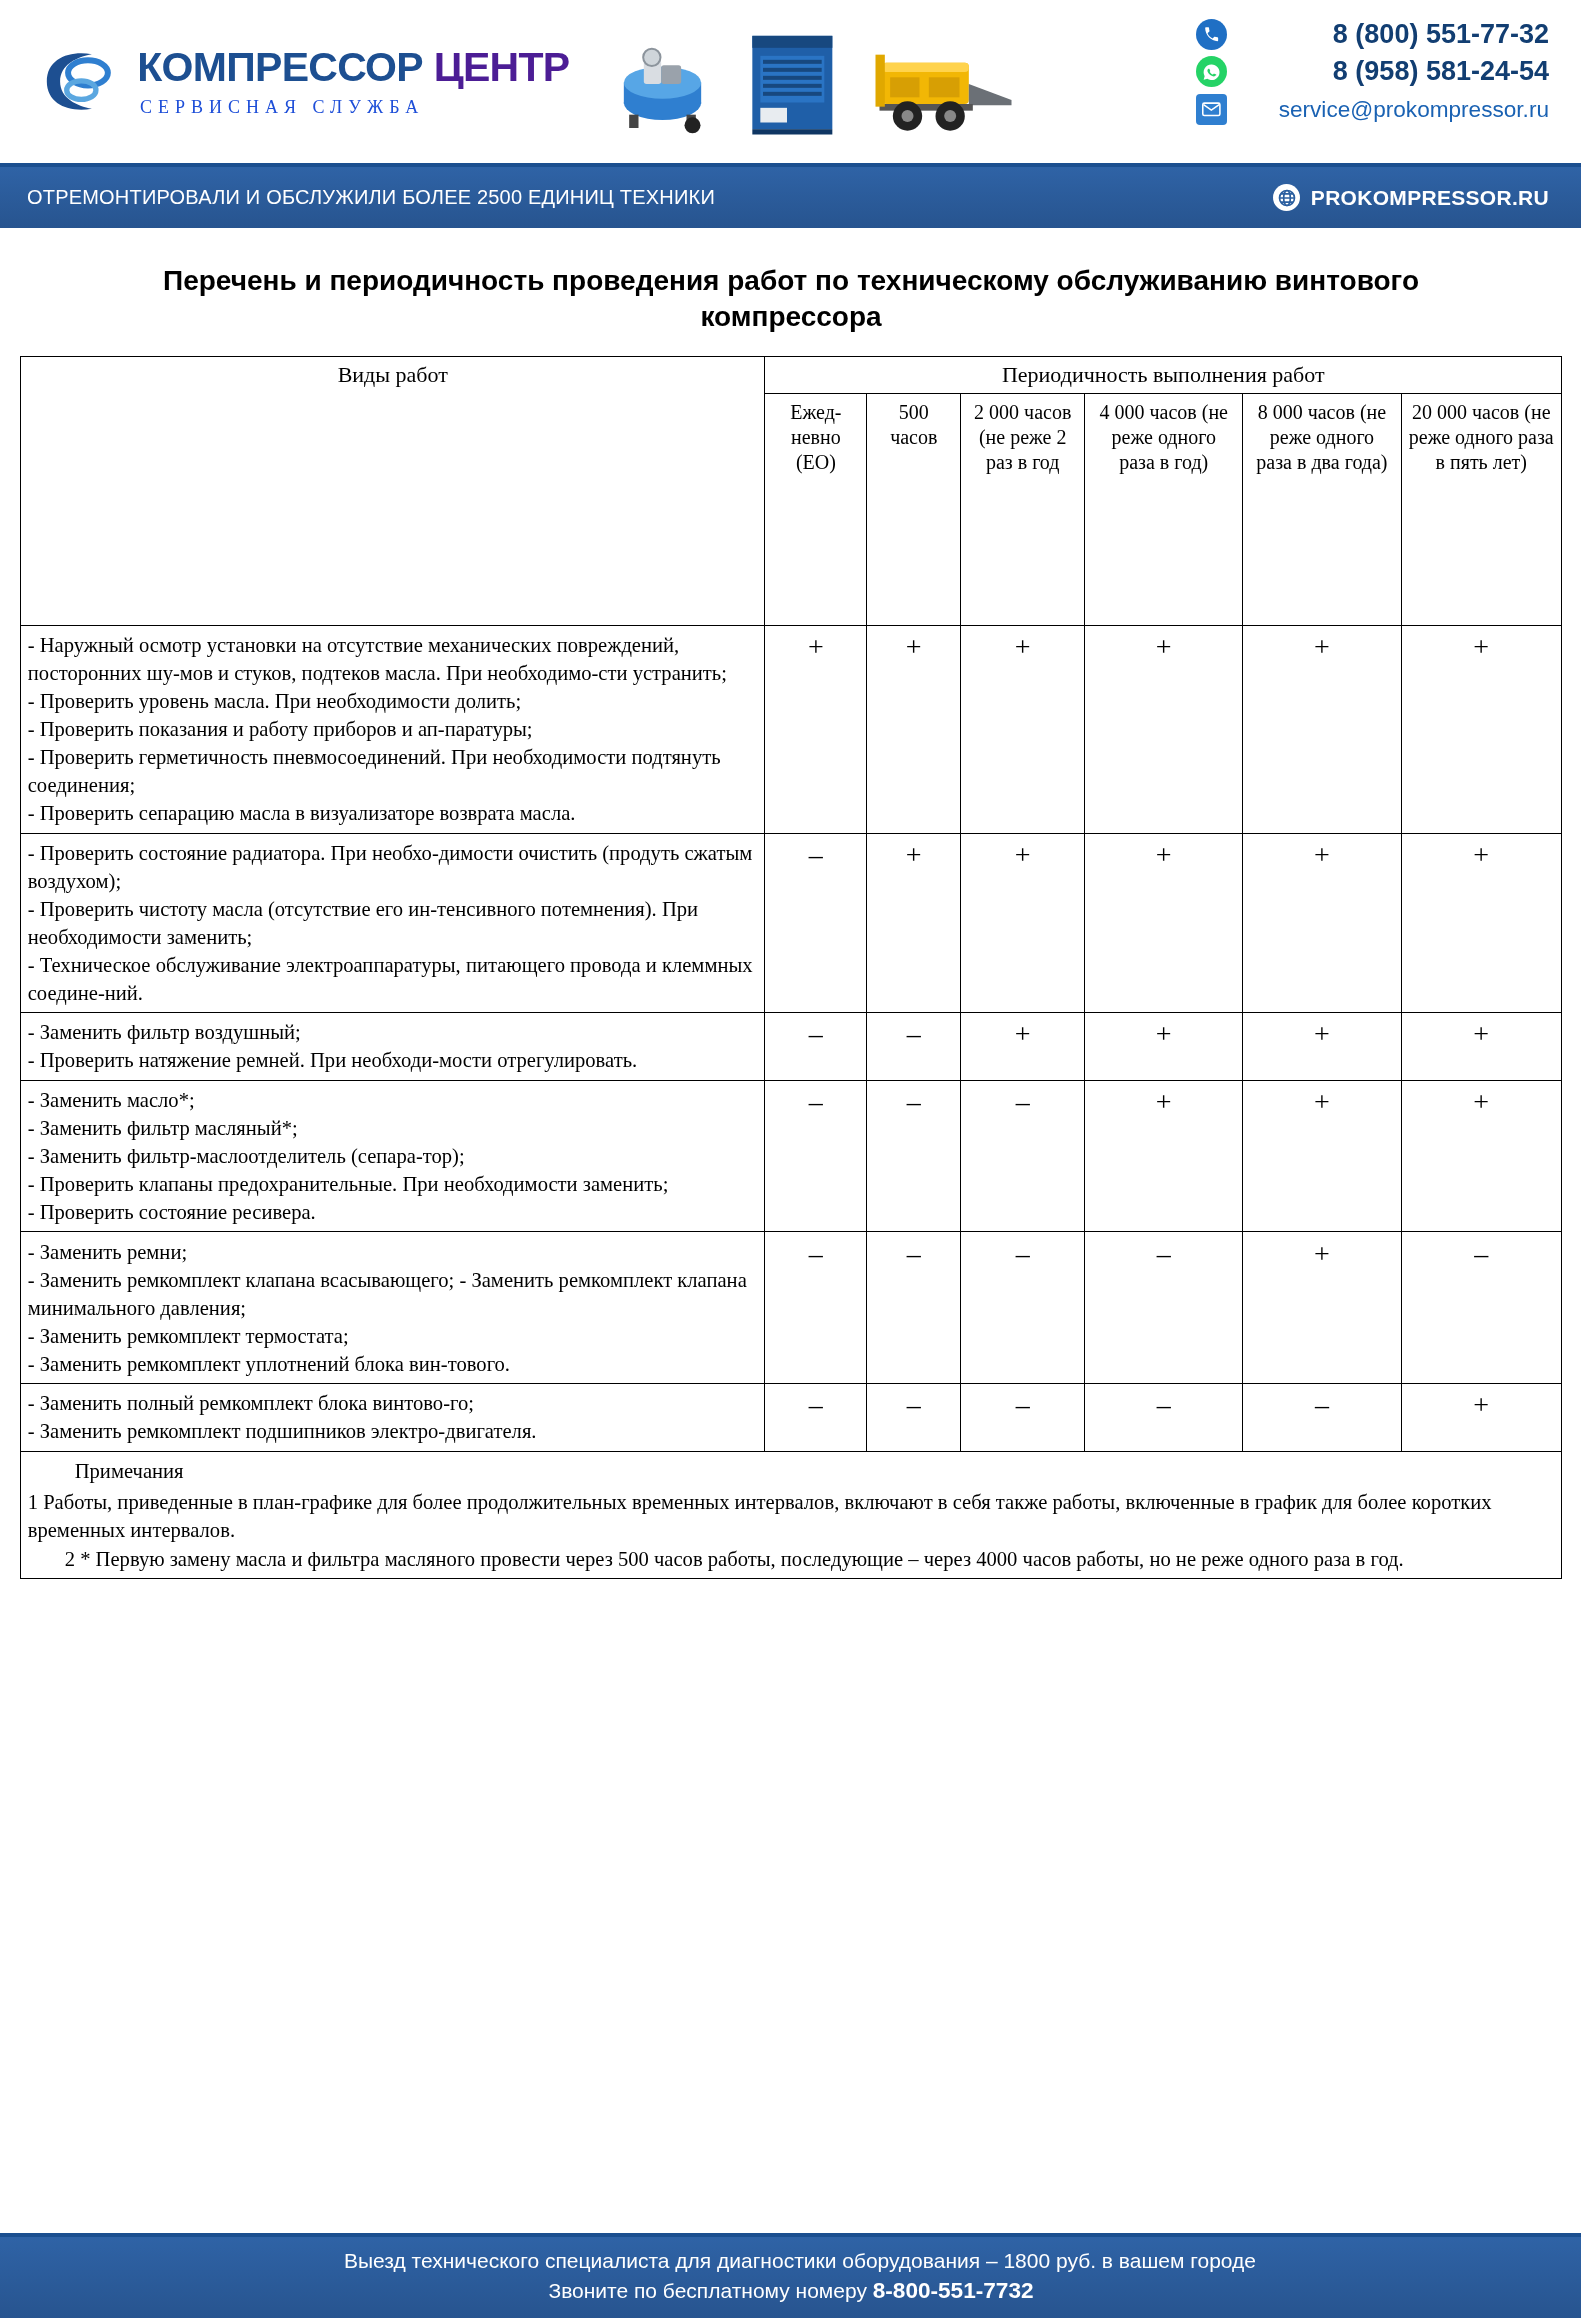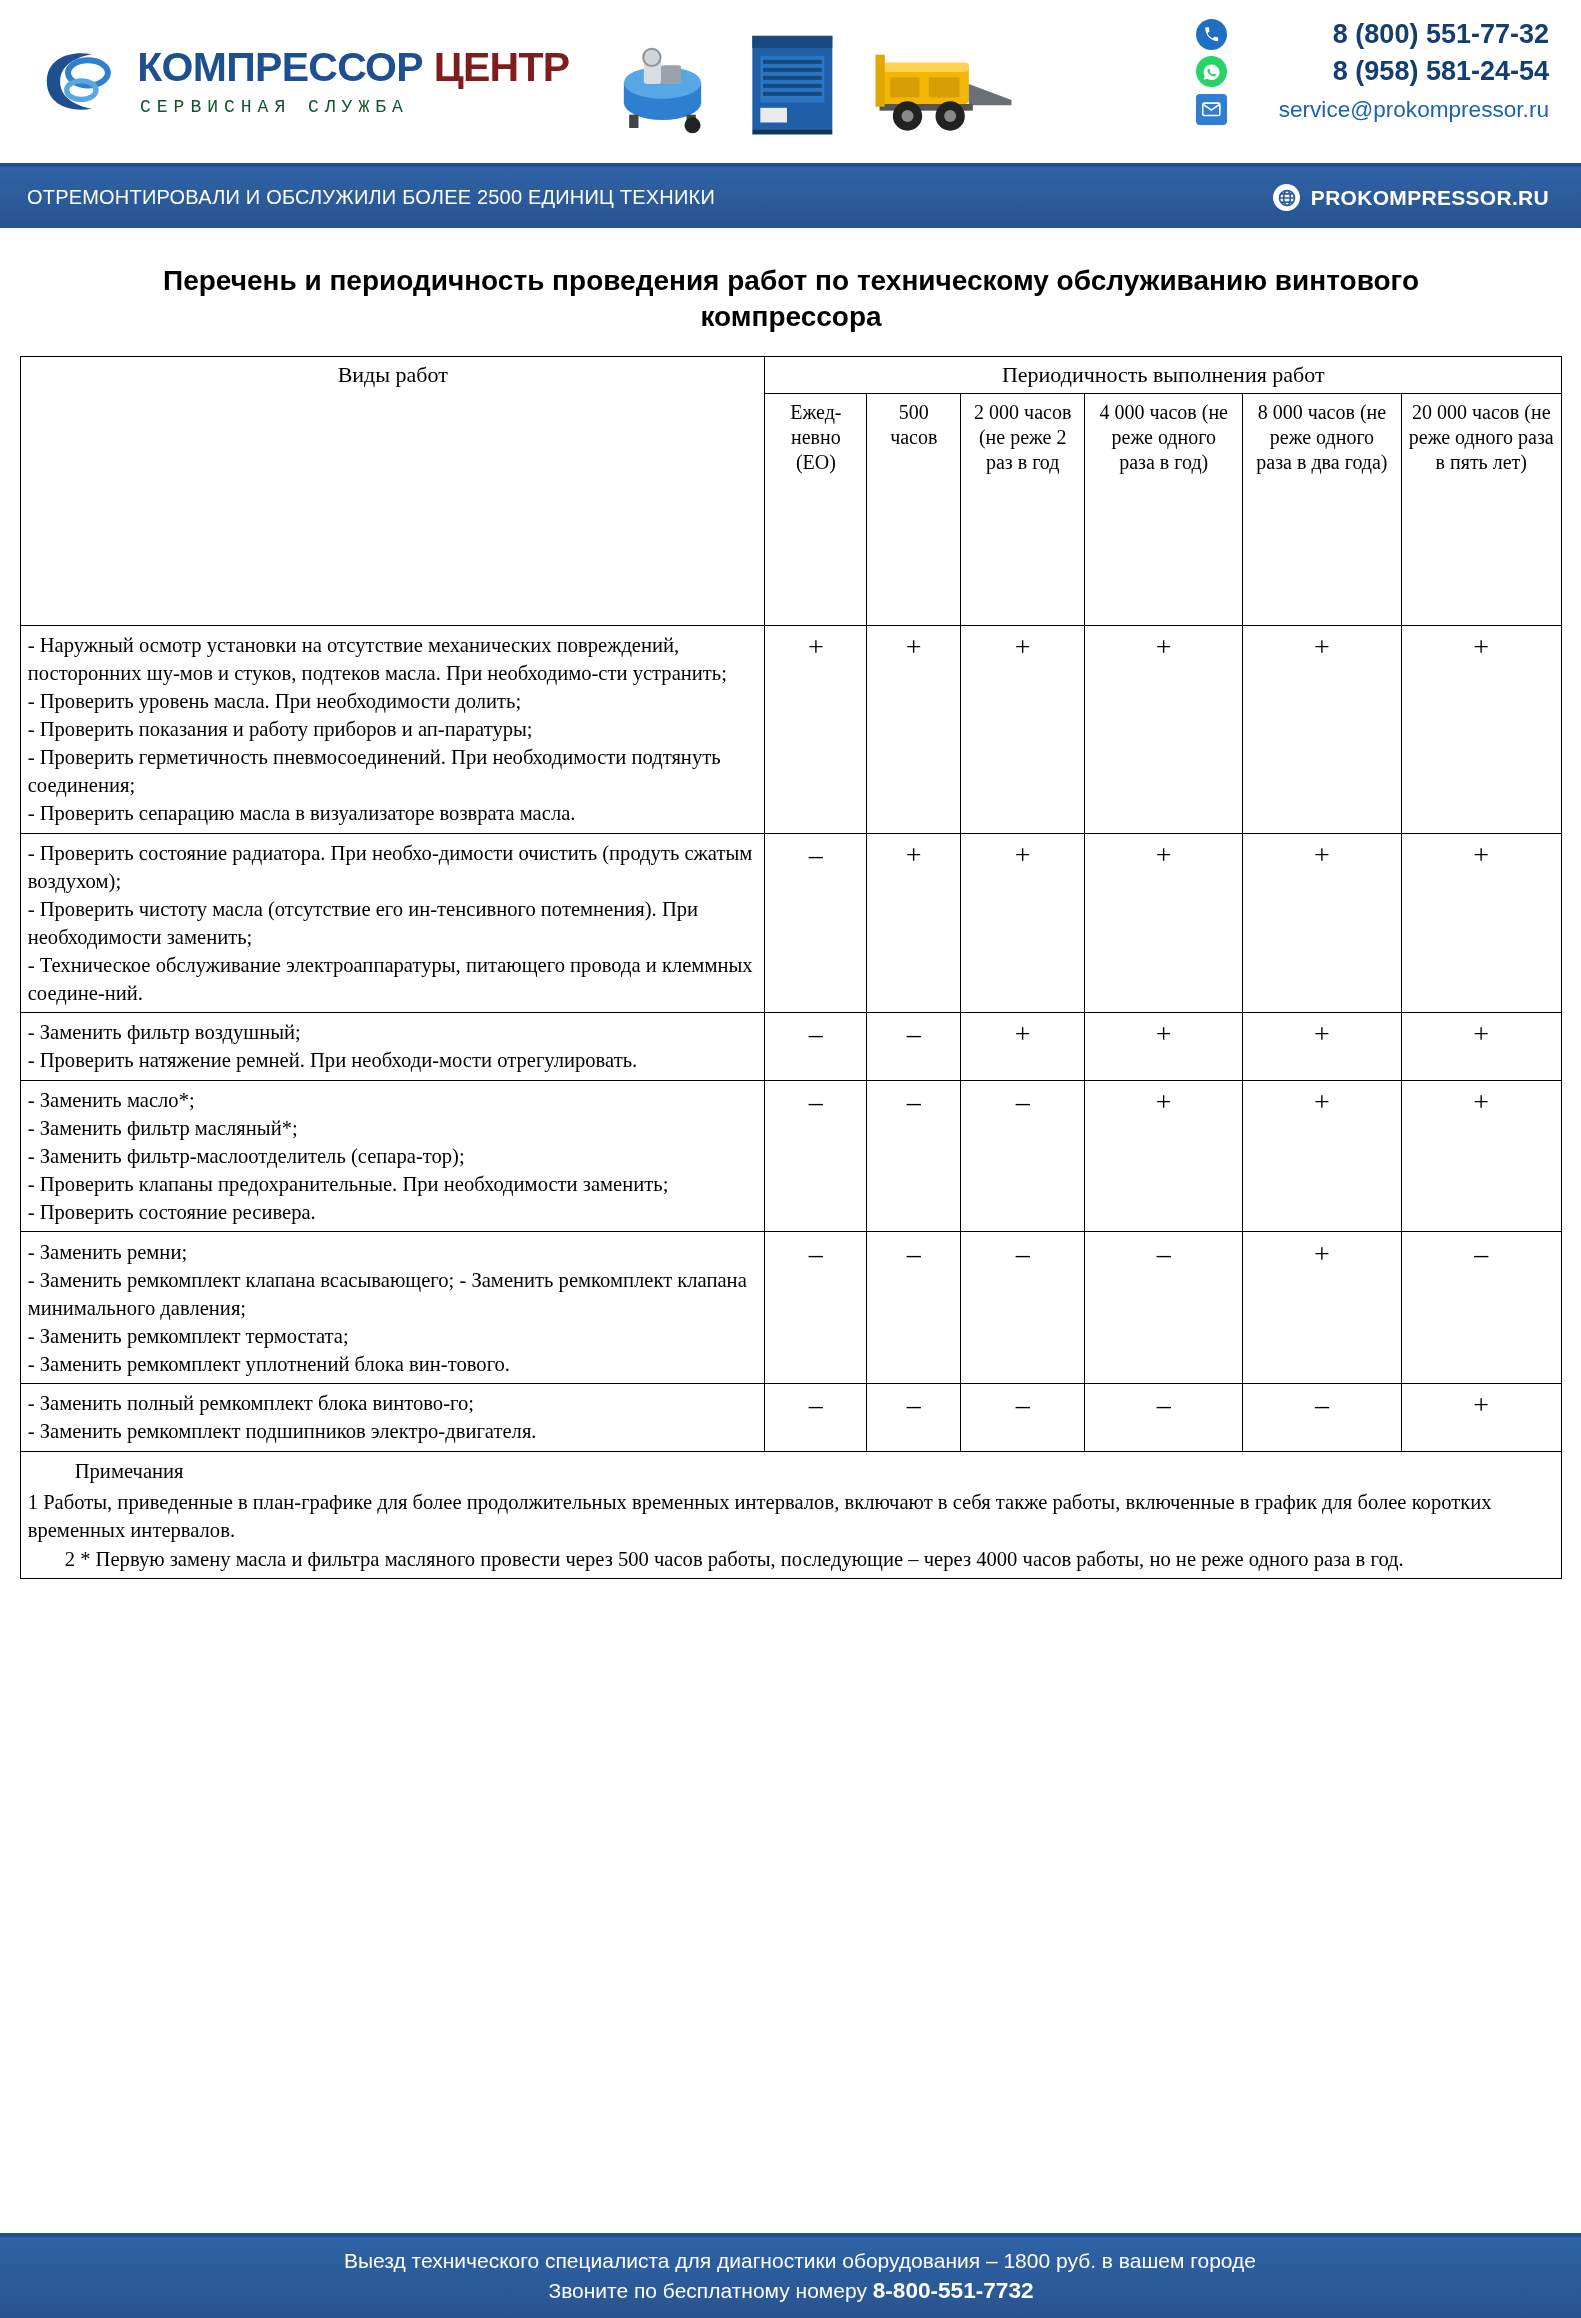--- a/index.html
+++ b/index.html
@@ -50,26 +50,26 @@
     line-height: 1;
   }
   .logo-title {
     font-family: "Liberation Sans", sans-serif;
     font-weight: bold;
     font-size: 41px;
     letter-spacing: -0.7px;
     white-space: nowrap;
   }
   .logo-title .blue { color: #1d4f91; }
-  .logo-title .grey { color: #7f1d1d; }
+  .logo-title .grey { color: #4c1d95; }
   .logo-sub {
-    font-family: Liberation Mono, monospace;
+    font-family: Liberation Serif, serif;
     font-size: 18px;
     letter-spacing: 6px;
-    color: #14532d;
+    color: #1d4ed8;
     margin-top: 9.3px;
     margin-left: 2.7px;
   }
 
   .products {
     display: flex;
     align-items: flex-end;
     gap: 27px;
     margin-left: 40px;
     height: 113px;

